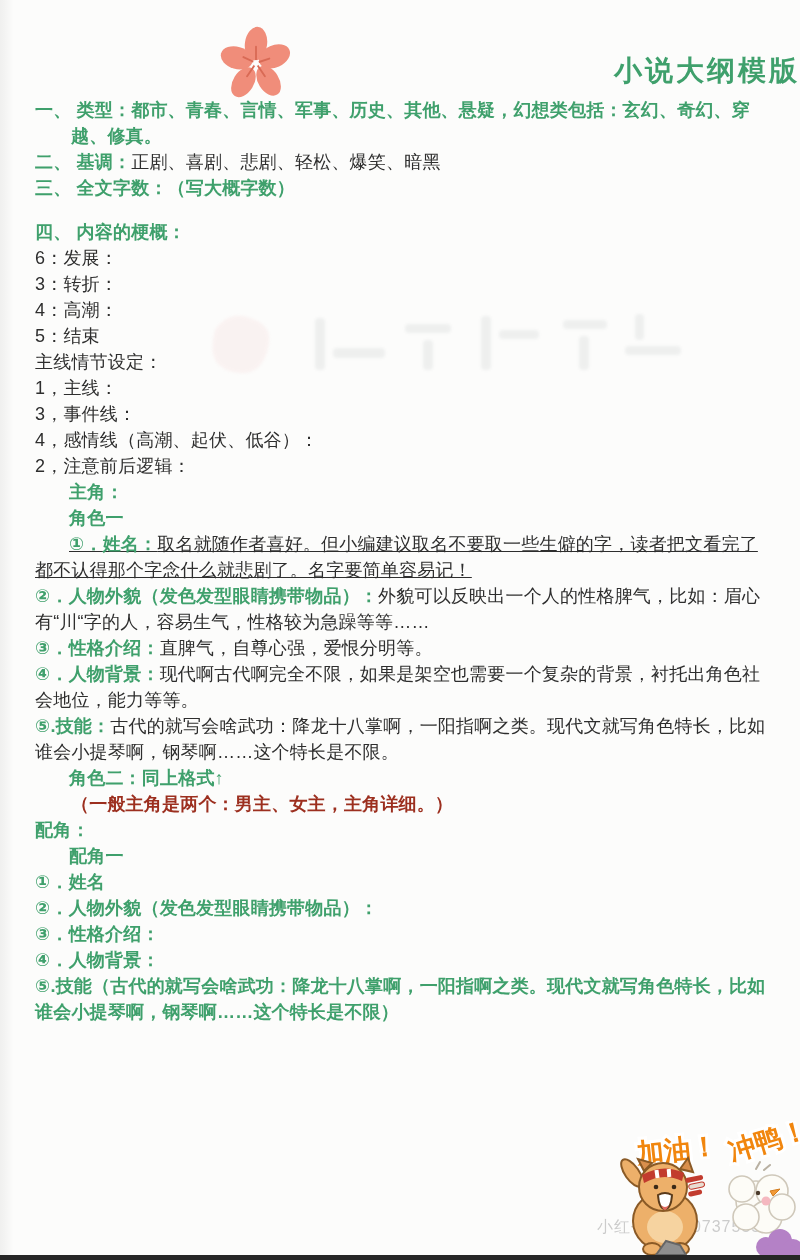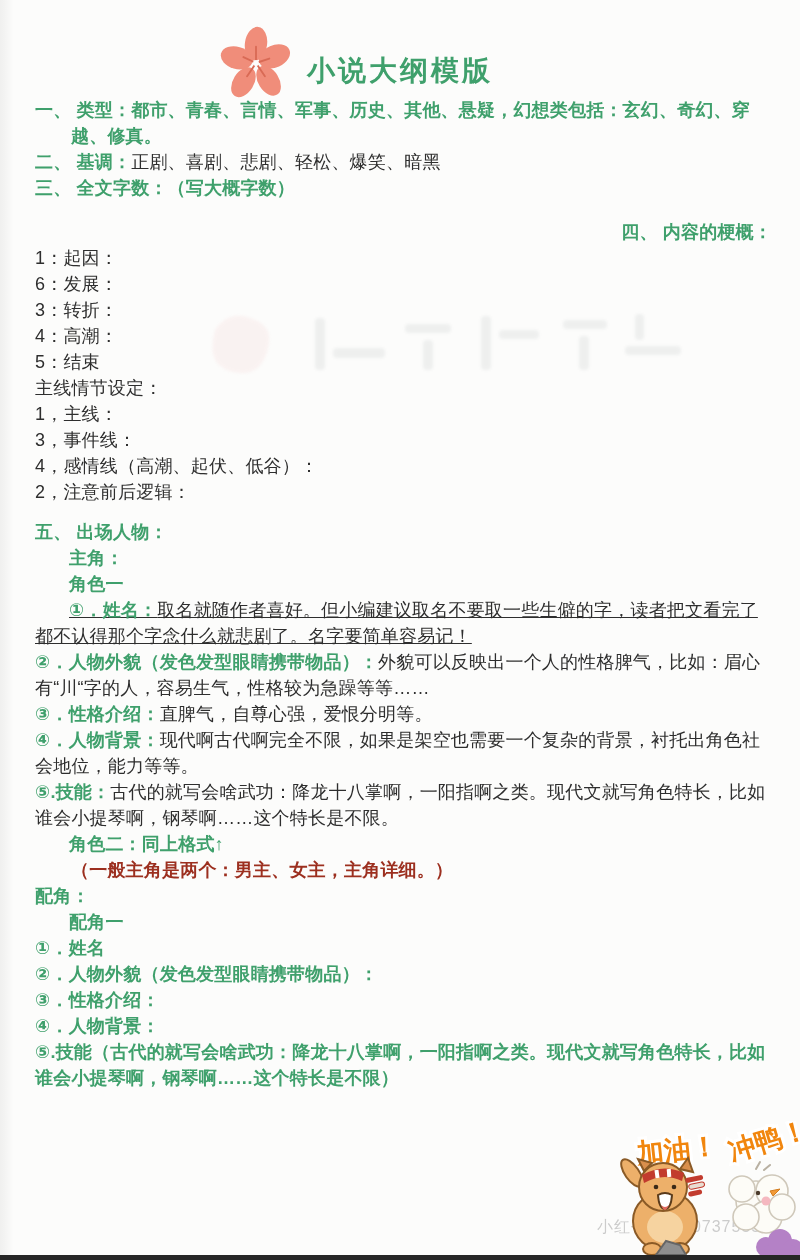--- a/index.html
+++ b/index.html
@@ -20,37 +20,37 @@
   
   .page::before{
     content:"";position:absolute;left:0;top:0;bottom:0;width:14px;
     background:linear-gradient(to right,rgba(0,0,0,.05),rgba(0,0,0,0));
     pointer-events:none;
   }
   .bottom-edge{position:absolute;left:0;right:0;bottom:0;height:5px;background:#262626;}
 
   .flower{position:absolute;top:24px;left:219px;width:74px;height:78px;}
 
-  .title-row{position:absolute;top:52px;left:0;width:100%;text-align:center;}
+  .title-row{position:absolute;top:52px;left:0;width:100%;text-align:right;}
   .title{
     font-size:28px;font-weight:bold;color:var(--green);letter-spacing:3px;
   }
 
   .body-text{
     position:absolute;top:97px;left:35px;width:737px;
     font-size:18px;line-height:26px;color:var(--black);
     letter-spacing:.2px;
   }
   .line{min-height:26px;}
   .g{color:var(--green);font-weight:700;}
   .b{color:var(--black);font-weight:400;}
   .hang{padding-left:36px;text-indent:-36px;}
   .ind{margin-left:34px;}
   .fi{text-indent:34px;text-decoration:underline;}
-  .gap-lg{margin-top:18px;text-align:right;}
+  .gap-lg{margin-top:18px;}
   .gap-md{margin-top:14px;}
   .redline .g{color:var(--red);margin-left:36px;}
 
   
   .ghost{position:absolute;top:300px;left:195px;width:520px;height:90px;
          opacity:.14;filter:blur(1.5px);pointer-events:none;}
 
   .xhs-watermark{
     position:absolute;left:597px;top:1217px;
     font-size:16px;letter-spacing:1px;
@@ -104,31 +104,29 @@
       <rect x="440" y="14" width="9" height="26" rx="4"></rect>
       <rect x="430" y="46" width="56" height="9" rx="4"></rect>
     </g>
   </svg>
 
   <div class="body-text">
     <div class="line hang"><span class="g">一、 类型：都市、青春、言情、军事、历史、其他、悬疑，幻想类包括：玄幻、奇幻、穿越、修真。</span><span class="b"></span></div>
     <div class="line"><span class="g">二、 基调：</span><span class="b">正剧、喜剧、悲剧、轻松、爆笑、暗黑</span></div>
     <div class="line"><span class="g">三、 全文字数：（写大概字数）</span><span class="b"></span></div>
     <div class="line gap-lg"><span class="g">四、 内容的梗概：</span><span class="b"></span></div>
-    <div class="line"><span class="g"></span><span class="b">1：起因：</span></div>
     <div class="line"><span class="g"></span><span class="b">6：发展：</span></div>
     <div class="line"><span class="g"></span><span class="b">3：转折：</span></div>
     <div class="line"><span class="g"></span><span class="b">4：高潮：</span></div>
     <div class="line"><span class="g"></span><span class="b">5：结束</span></div>
     <div class="line"><span class="g"></span><span class="b">主线情节设定：</span></div>
     <div class="line"><span class="g"></span><span class="b">1，主线：</span></div>
     <div class="line"><span class="g"></span><span class="b">3，事件线：</span></div>
     <div class="line"><span class="g"></span><span class="b">4，感情线（高潮、起伏、低谷）：</span></div>
     <div class="line"><span class="g"></span><span class="b">2，注意前后逻辑：</span></div>
-    <div class="line gap-md"><span class="g">五、 出场人物：</span><span class="b"></span></div>
     <div class="line ind"><span class="g">主角：</span><span class="b"></span></div>
     <div class="line ind"><span class="g">角色一</span><span class="b"></span></div>
     <div class="line fi"><span class="g">①．姓名：</span><span class="b">取名就随作者喜好。但小编建议取名不要取一些生僻的字，读者把文看完了都不认得那个字念什么就悲剧了。名字要简单容易记！</span></div>
     <div class="line"><span class="g">②．人物外貌（发色发型眼睛携带物品）：</span><span class="b">外貌可以反映出一个人的性格脾气，比如：眉心有“川“字的人，容易生气，性格较为急躁等等……</span></div>
     <div class="line"><span class="g">③．性格介绍：</span><span class="b">直脾气，自尊心强，爱恨分明等。</span></div>
     <div class="line"><span class="g">④．人物背景：</span><span class="b">现代啊古代啊完全不限，如果是架空也需要一个复杂的背景，衬托出角色社会地位，能力等等。</span></div>
     <div class="line"><span class="g">⑤.技能：</span><span class="b">古代的就写会啥武功：降龙十八掌啊，一阳指啊之类。现代文就写角色特长，比如谁会小提琴啊，钢琴啊……这个特长是不限。</span></div>
     <div class="line ind"><span class="g">角色二：同上格式↑</span><span class="b"></span></div>
     <div class="line redline"><span class="g">（一般主角是两个：男主、女主，主角详细。）</span><span class="b"></span></div>
     <div class="line"><span class="g">配角：</span><span class="b"></span></div>

